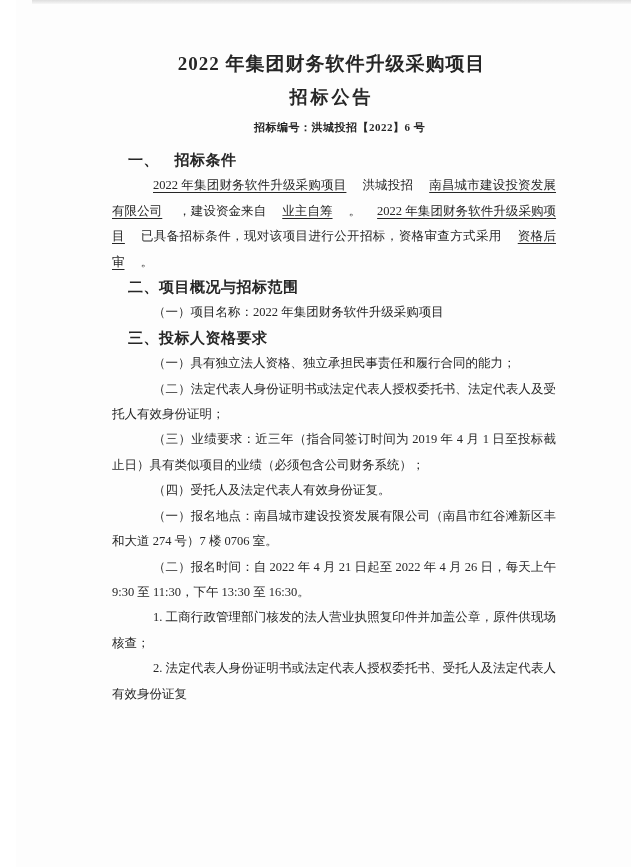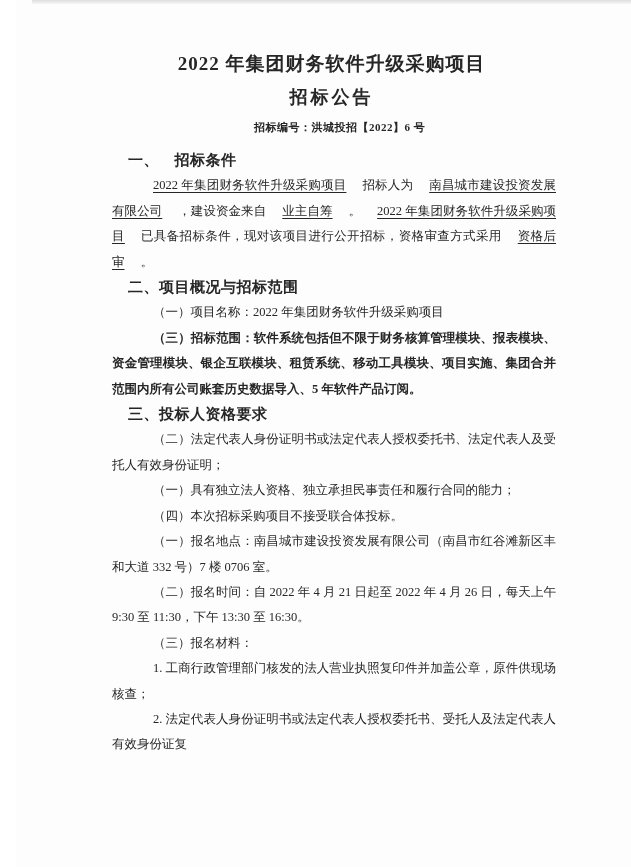--- a/index.html
+++ b/index.html
@@ -67,27 +67,26 @@
 </head>
 <body>
 
 <div class="page">
   <div class="scan-edge-top"></div>
   <h1 class="title">2022 年集团财务软件升级采购项目</h1>
   <h2 class="subtitle">招标公告</h2>
   <div class="bidno">招标编号：洪城投招【2022】6 号</div>
   <div class="doc-body" id="doc-body">
       <div class="sec-heading">一、　招标条件</div>
-      <p class="para"><span class="u">2022 年集团财务软件升级采购项目</span><span class="">招标人为</span><span class="u">南昌城市建设投资发展有限公司</span><span class="">，建设资金来自</span><span class="u">业主自筹</span><span class="">。</span><span class="u">2022 年集团财务软件升级采购项目</span><span class="">已具备招标条件，现对该项目进行公开招标，资格审查方式采用</span><span class="u">资格后审</span><span class="">。</span></p>
+      <p class="para"><span class="u">2022 年集团财务软件升级采购项目</span><span class="">洪城投招</span><span class="u">南昌城市建设投资发展有限公司</span><span class="">，建设资金来自</span><span class="u">业主自筹</span><span class="">。</span><span class="u">2022 年集团财务软件升级采购项目</span><span class="">已具备招标条件，现对该项目进行公开招标，资格审查方式采用</span><span class="u">资格后审</span><span class="">。</span></p>
       <div class="sec-heading">二、项目概况与招标范围</div>
       <p class="para"><span class="">（一）项目名称：2022 年集团财务软件升级采购项目</span></p>
-      <p class="para bold"><span class="">（三）招标范围：软件系统包括但不限于财务核算管理模块、报表模块、资金管理模块、银企互联模块、租赁系统、移动工具模块、项目实施、集团合并范围内所有公司账套历史数据导入、5 年软件产品订阅。</span></p>
       <div class="sec-heading">三、投标人资格要求</div>
+      <p class="para"><span class="">（一）具有独立法人资格、独立承担民事责任和履行合同的能力；</span></p>
       <p class="para"><span class="">（二）法定代表人身份证明书或法定代表人授权委托书、法定代表人及受托人有效身份证明；</span></p>
-      <p class="para"><span class="">（一）具有独立法人资格、独立承担民事责任和履行合同的能力；</span></p>
-      <p class="para"><span class="">（四）本次招标采购项目不接受联合体投标。</span></p>
-      <p class="para"><span class="">（一）报名地点：南昌城市建设投资发展有限公司（南昌市红谷滩新区丰和大道 332 号）7 楼 0706 室。</span></p>
+      <p class="para"><span class="">（三）业绩要求：近三年（指合同签订时间为 2019 年 4 月 1 日至投标截止日）具有类似项目的业绩（必须包含公司财务系统）；</span></p>
+      <p class="para"><span class="">（四）受托人及法定代表人有效身份证复。</span></p>
+      <p class="para"><span class="">（一）报名地点：南昌城市建设投资发展有限公司（南昌市红谷滩新区丰和大道 274 号）7 楼 0706 室。</span></p>
       <p class="para"><span class="">（二）报名时间：自 2022 年 4 月 21 日起至 2022 年 4 月 26 日，每天上午 9:30 至 11:30，下午 13:30 至 16:30。</span></p>
-      <p class="para"><span class="">（三）报名材料：</span></p>
       <p class="para"><span class="">1. 工商行政管理部门核发的法人营业执照复印件并加盖公章，原件供现场核查；</span></p>
       <p class="para"><span class="">2. 法定代表人身份证明书或法定代表人授权委托书、受托人及法定代表人有效身份证复</span></p>
     </div>
 </div>
 
 </body></html>

